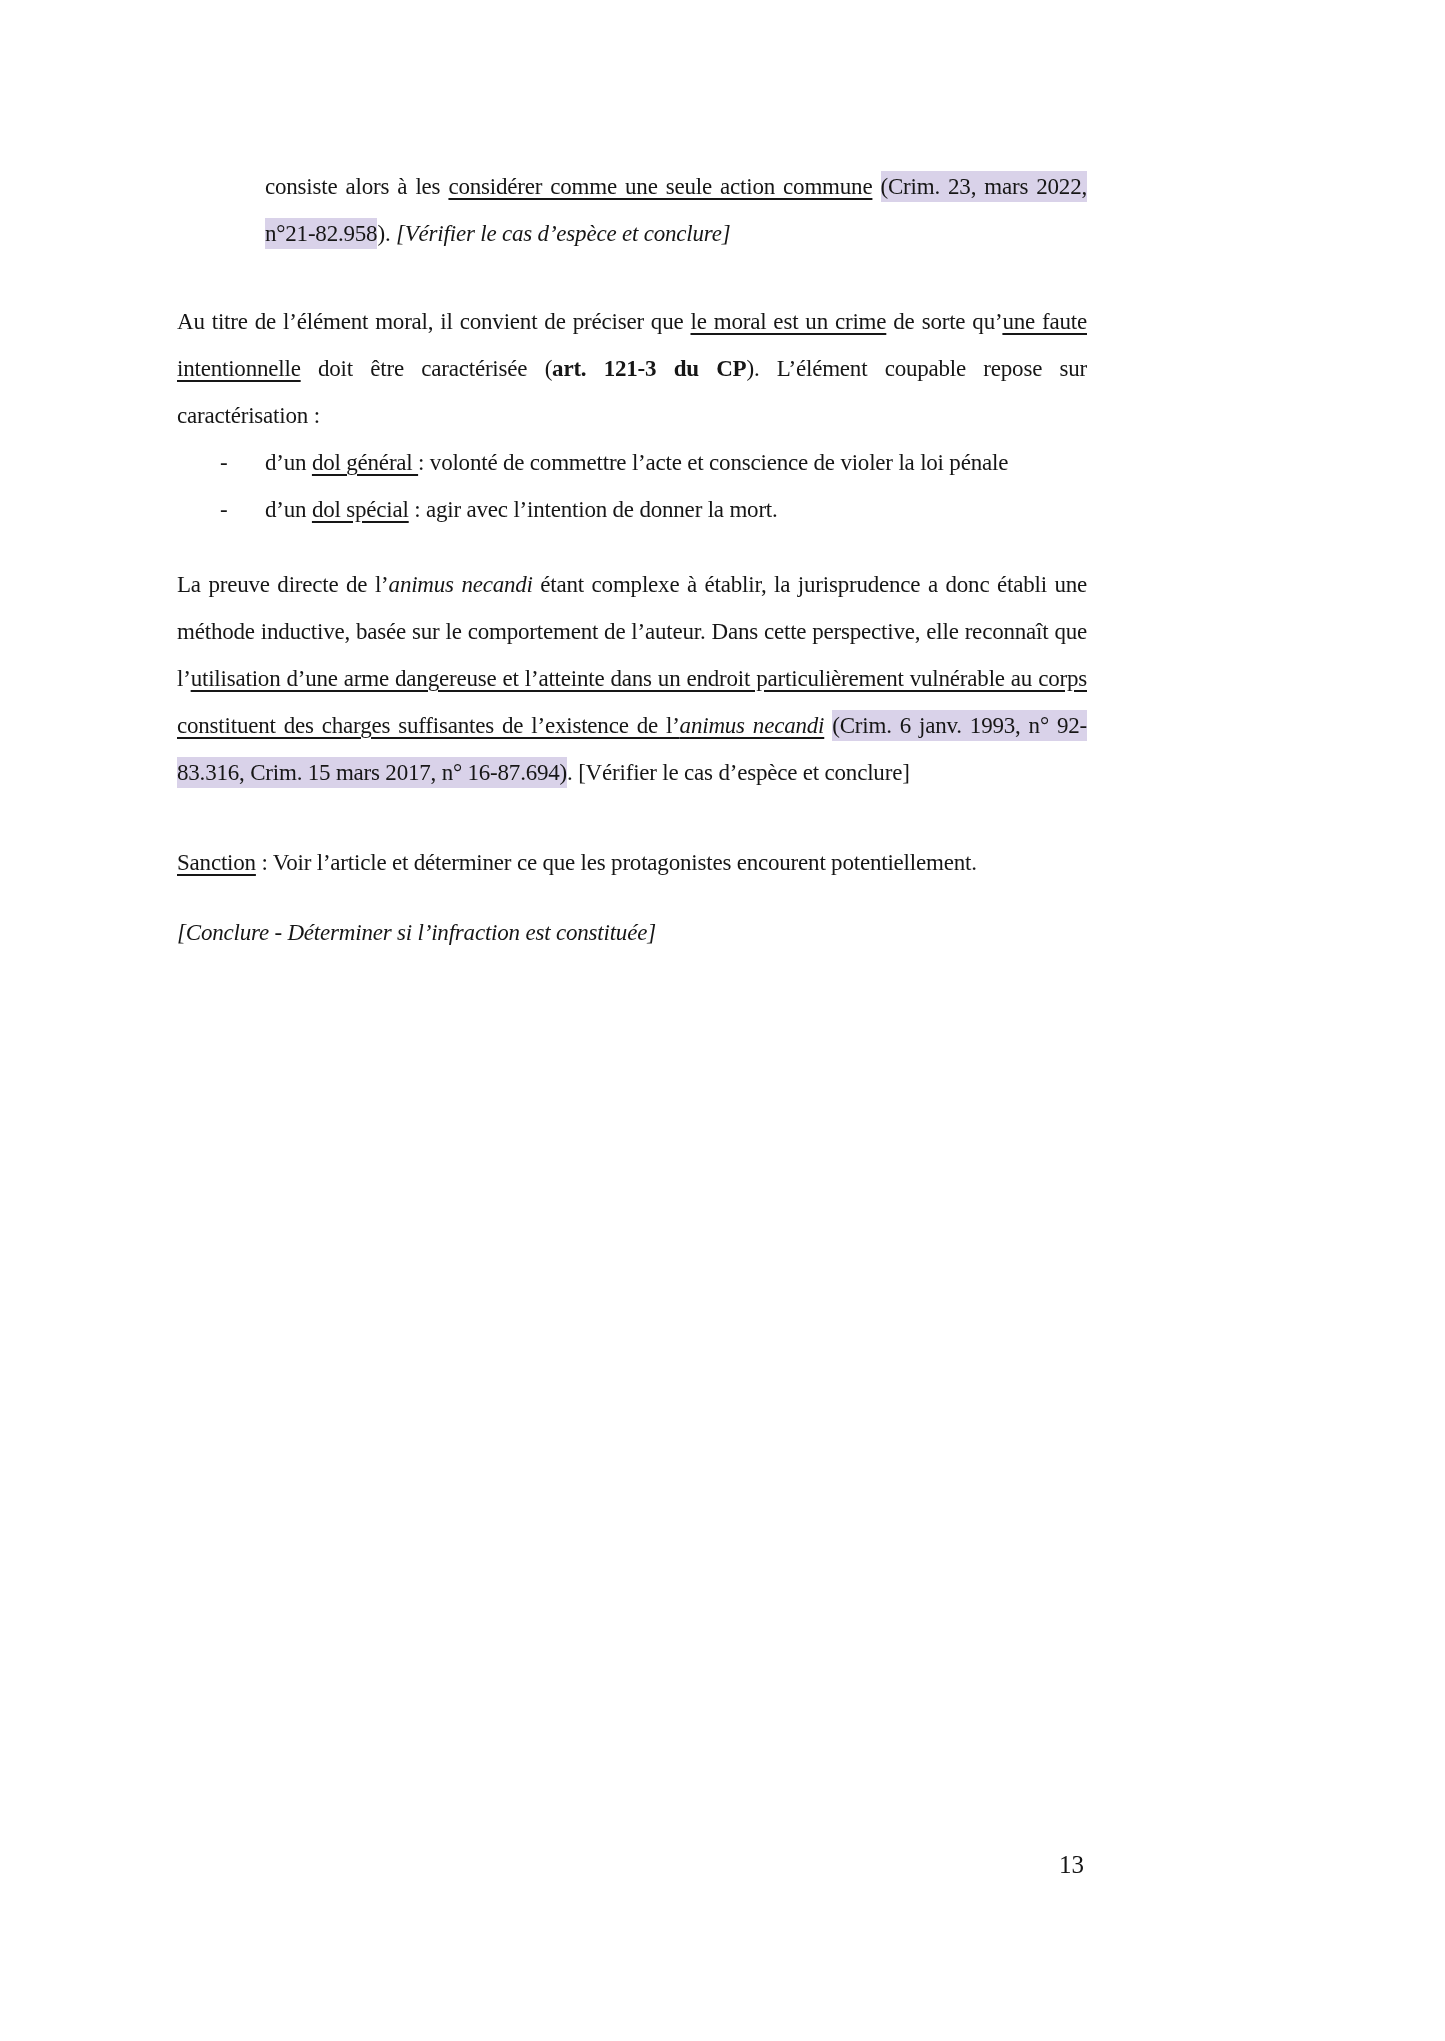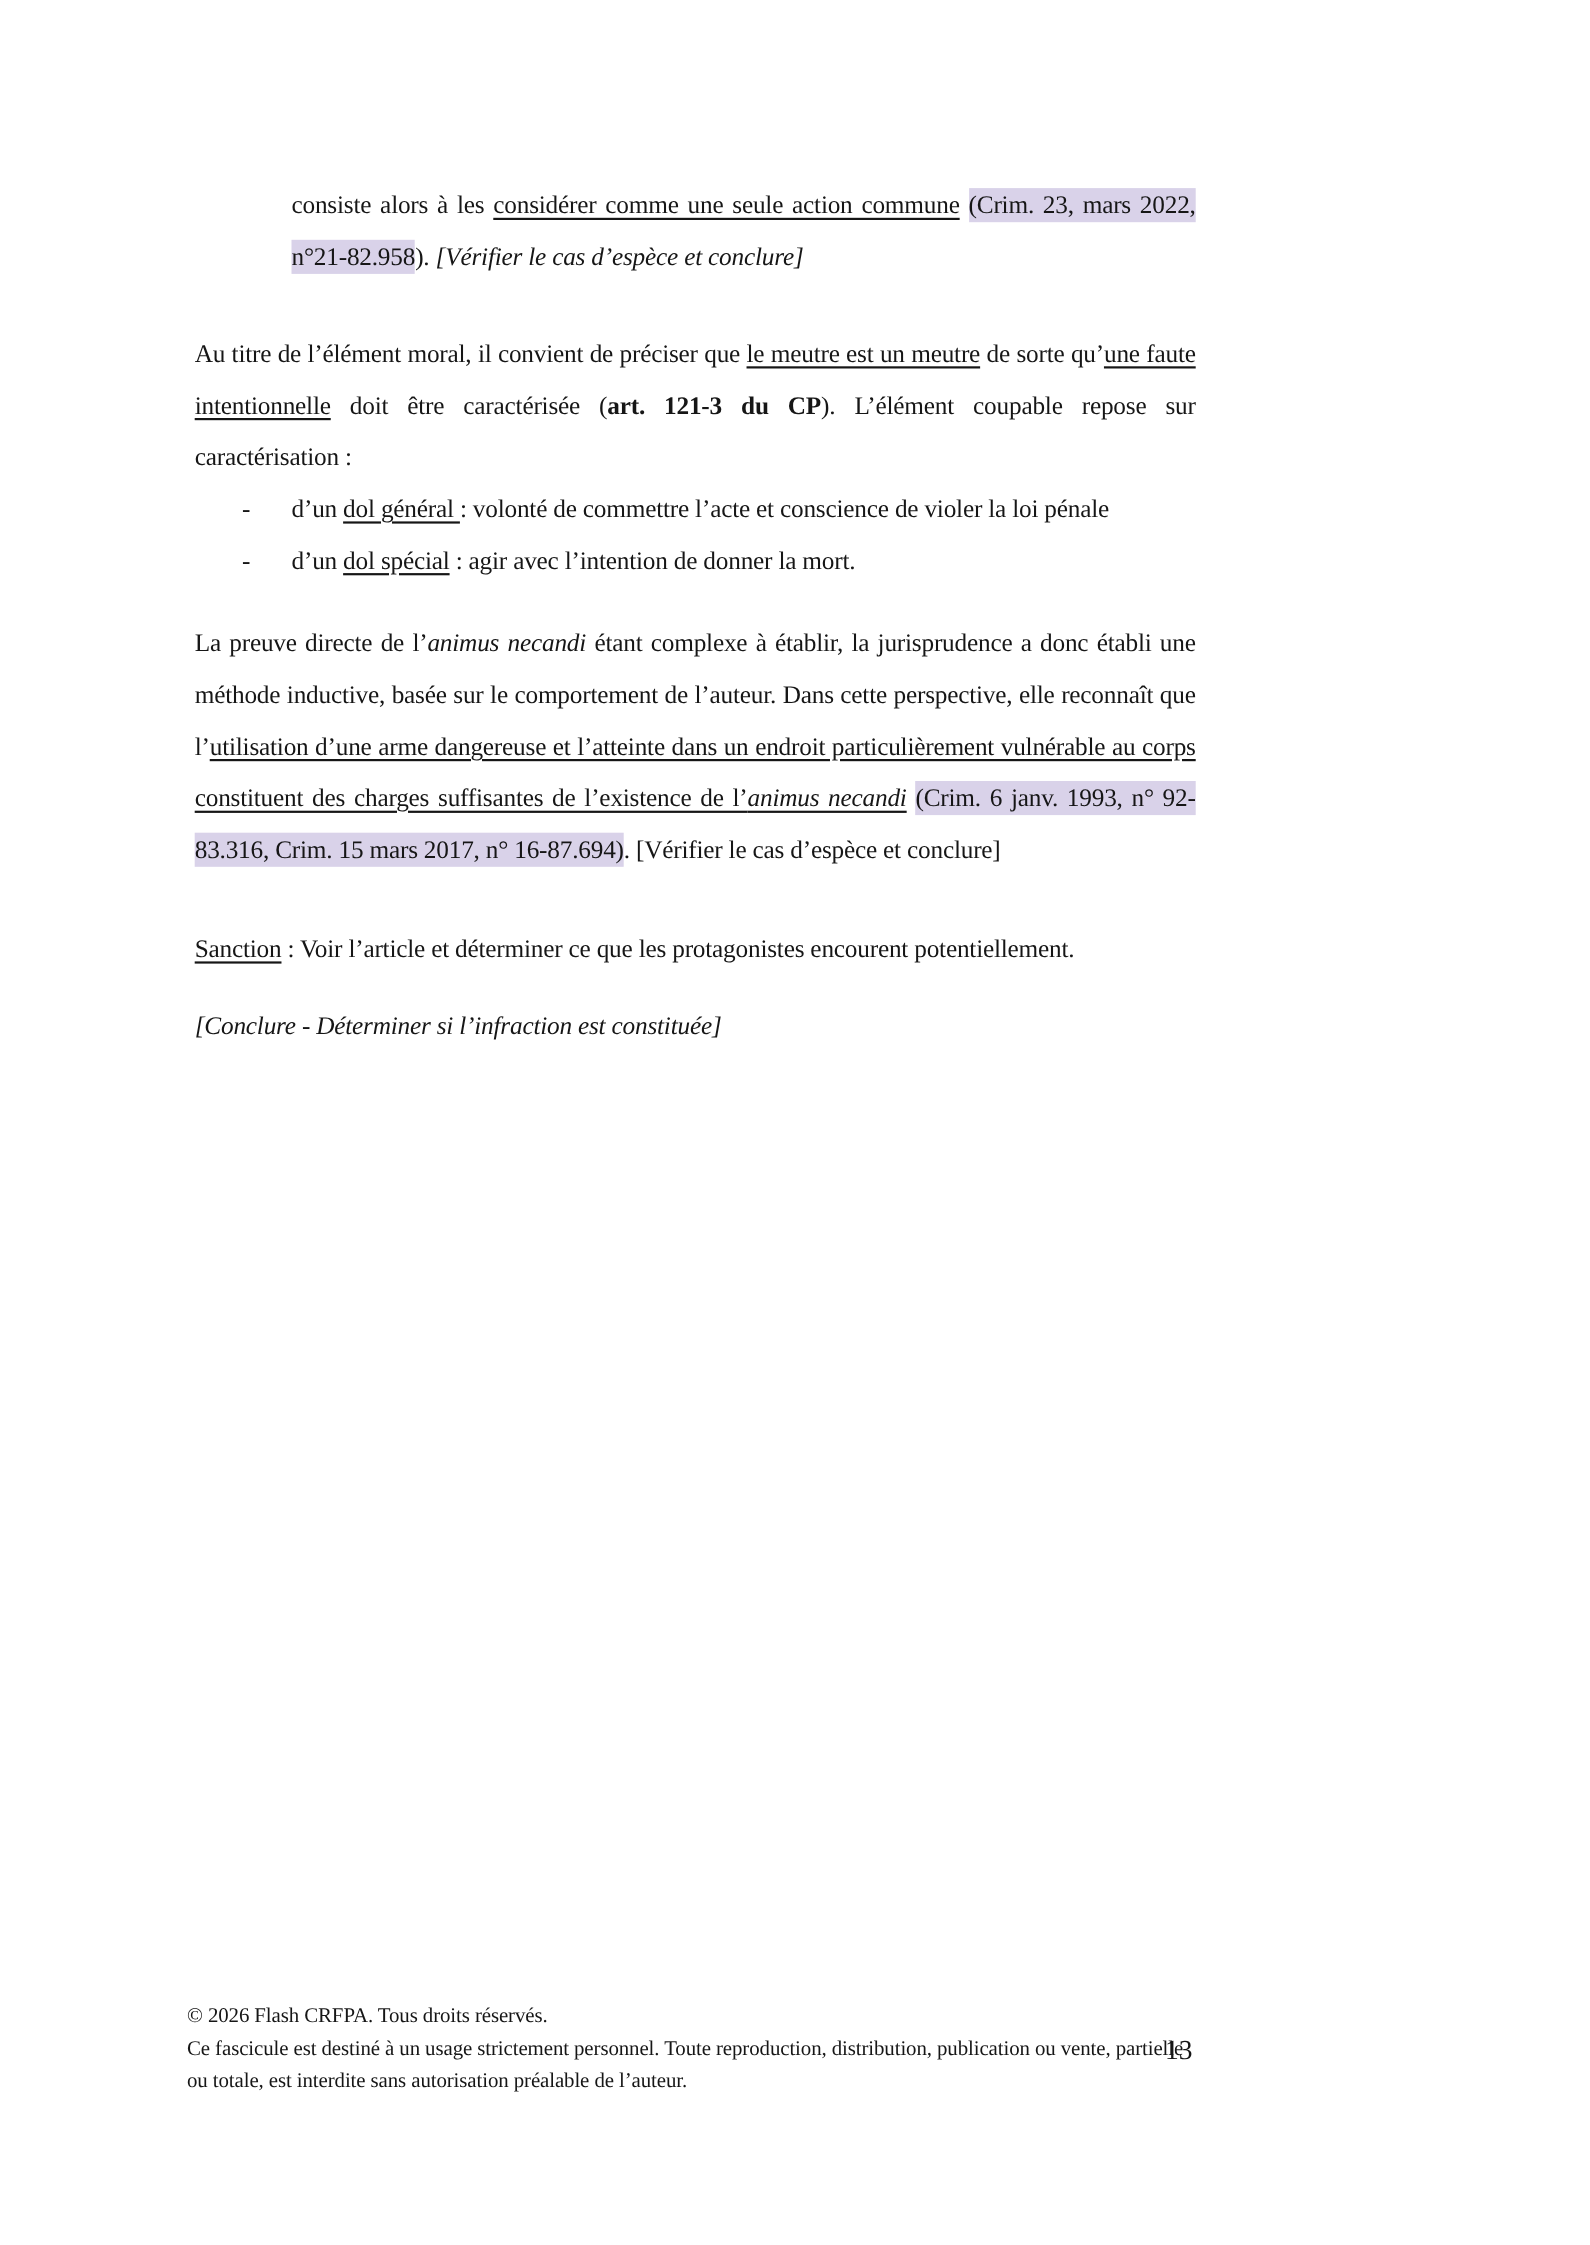--- a/index.html
+++ b/index.html
@@ -89,40 +89,36 @@
   }
 </style>
 </head>
 <body>
 
 <div class="page">
   <div class="content">
 
     <p class="para para-indent"><span>consiste alors à les </span><span class="u">considérer comme une seule action commune</span><span> </span><span class="hl">(Crim. 23, mars 2022, n°21-82.958</span><span>). </span><span class="i">[Vérifier le cas d’espèce et conclure]</span></p>
 
-    <p class="para para-moral"><span>Au titre de l’élément moral, il convient de préciser que </span><span class="u">le meutre est un meutre</span><span> de sorte qu’</span><span class="u">une faute intentionnelle</span><span> doit être caractérisée (</span><span class="b">art. 121-3 du CP</span><span>). L’élément coupable repose sur caractérisation :</span></p>
+    <p class="para para-moral"><span>Au titre de l’élément moral, il convient de préciser que </span><span class="u">le moral est un crime</span><span> de sorte qu’</span><span class="u">une faute intentionnelle</span><span> doit être caractérisée (</span><span class="b">art. 121-3 du CP</span><span>). L’élément coupable repose sur caractérisation :</span></p>
 
     <div class="bullet-list">
       <p class="bullet">
         <span class="marker">-</span>
         <span class="btext"><span>d’un </span><span class="u">dol général </span><span>: volonté de commettre l’acte et conscience de violer la loi pénale</span></span>
       </p>
       <p class="bullet">
         <span class="marker">-</span>
         <span class="btext"><span>d’un </span><span class="u">dol spécial</span><span> : agir avec l’intention de donner la mort.</span></span>
       </p>
     </div>
 
     <p class="para para-animus"><span>La preuve directe de l’</span><span class="i">animus necandi</span><span> étant complexe à établir, la jurisprudence a donc établi une méthode inductive, basée sur le comportement de l’auteur.  Dans cette perspective, elle reconnaît que l’</span><span class="u">utilisation d’une arme dangereuse et l’atteinte dans un endroit particulièrement vulnérable au corps constituent des charges suffisantes de l’existence de l’</span><span class="u i">animus necandi</span><span> </span><span class="hl">(Crim. 6 janv. 1993, n° 92-83.316, Crim. 15 mars 2017, n° 16-87.694)</span><span>. [Vérifier le cas d’espèce et conclure]</span></p>
 
     <p class="note note-sanction"><span class="u">Sanction</span><span> : Voir l’article et déterminer ce que les protagonistes encourent potentiellement.</span></p>
 
     <p class="note note-conclusion"><span class="i">[Conclure - Déterminer si l’infraction est constituée]</span></p>
 
   </div>
 
-  <div class="footer">
-    <p>© 2026 Flash CRFPA. Tous droits réservés.</p>
-    <p>Ce fascicule est destiné à un usage strictement personnel. Toute reproduction, distribution, publication ou vente, partielle ou totale, est interdite sans autorisation préalable de l’auteur.</p>
-  </div>
 
   <div class="page-number">13</div>
 </div>
 
 </body></html>

